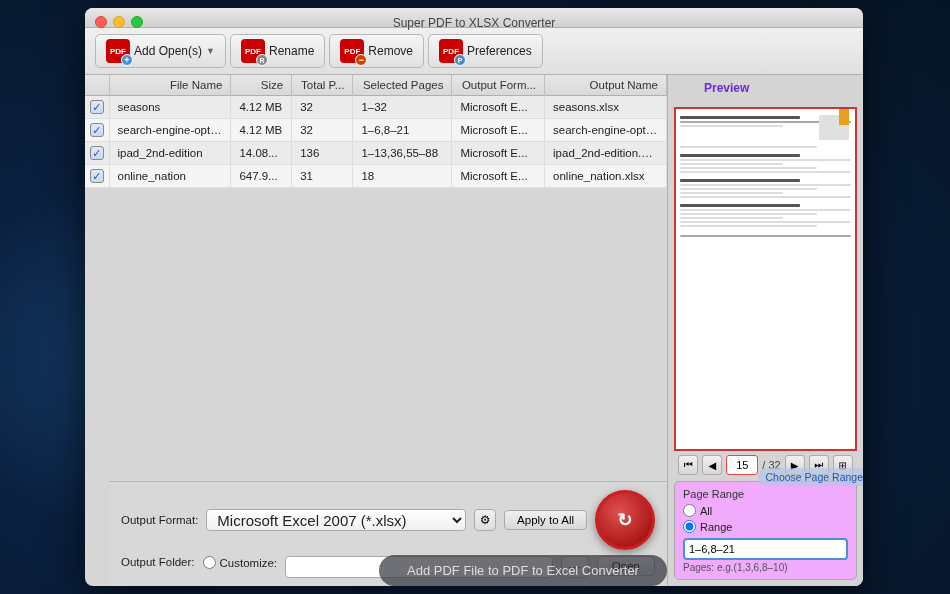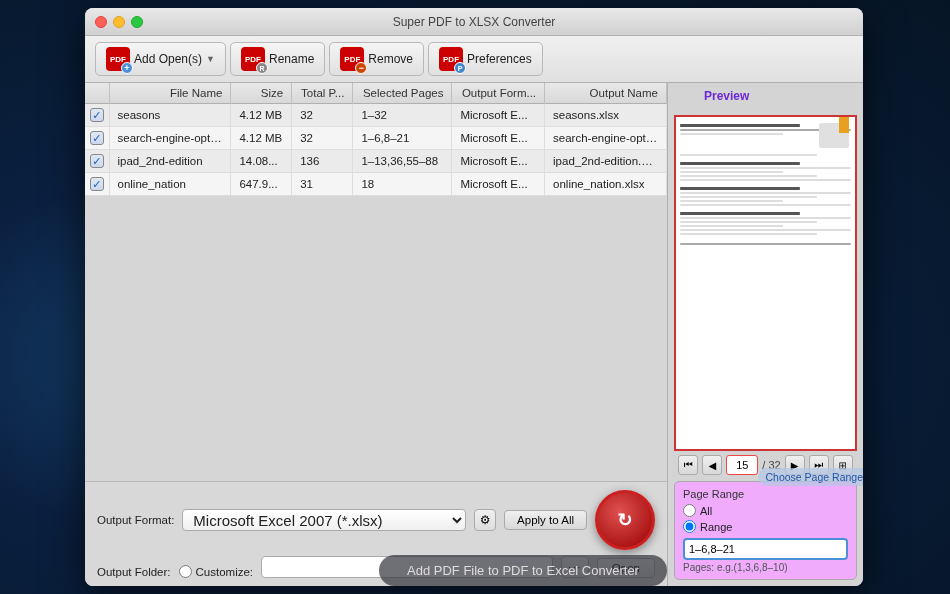--- a/index.html
+++ b/index.html
@@ -19,23 +19,22 @@
       height: 578px;
       background: #d6d6d6;
       border-radius: 8px;
       box-shadow: 0 10px 40px rgba(0,0,0,0.7);
       overflow: hidden;
       display: flex;
       flex-direction: column;
     }
     .titlebar {
       background: linear-gradient(to bottom, #e8e8e8, #d0d0d0);
-      height: 28px;
-      display: flex;
-      align-items: center;
+      height: 20px;
+      display: flex;
       padding: 8px 10px;
       border-bottom: 1px solid #b0b0b0;
       position: relative;
     }
     .traffic-lights {
       display: flex;
       gap: 6px;
     }
     .tl { width: 12px; height: 12px; border-radius: 50%; }
     .tl-red { background: #ff5f57; border: 1px solid #e0443e; }
@@ -156,20 +155,21 @@
       display: inline-flex;
       align-items: center;
       justify-content: center;
       color: #1a5cb0;
       font-size: 11px;
     }
     .bottom-panel {
       background: #d8d8d8;
       border-top: 1px solid #b8b8b8;
       padding: 8px 12px;
+      margin-left: 24px;
     }
     .output-row {
       display: flex;
       align-items: center;
       gap: 8px;
       margin-bottom: 6px;
     }
     .output-label { font-size: 11.5px; color: #222; white-space: nowrap; }
     .format-select {
       flex: 1;
@@ -197,21 +197,21 @@
       padding: 3px 12px;
       background: linear-gradient(to bottom, #f0f0f0, #d8d8d8);
       border: 1px solid #aaa;
       border-radius: 4px;
       font-size: 11.5px;
       cursor: pointer;
       white-space: nowrap;
     }
     .folder-row {
       display: flex;
-      align-items: flex-end;
+      align-items: flex-start;
       gap: 8px;
     }
     .folder-input {
       flex: 1;
       height: 22px;
       border: 1px solid #aaa;
       border-radius: 4px;
       background: #fff;
       padding: 0 6px;
       font-size: 11.5px;

